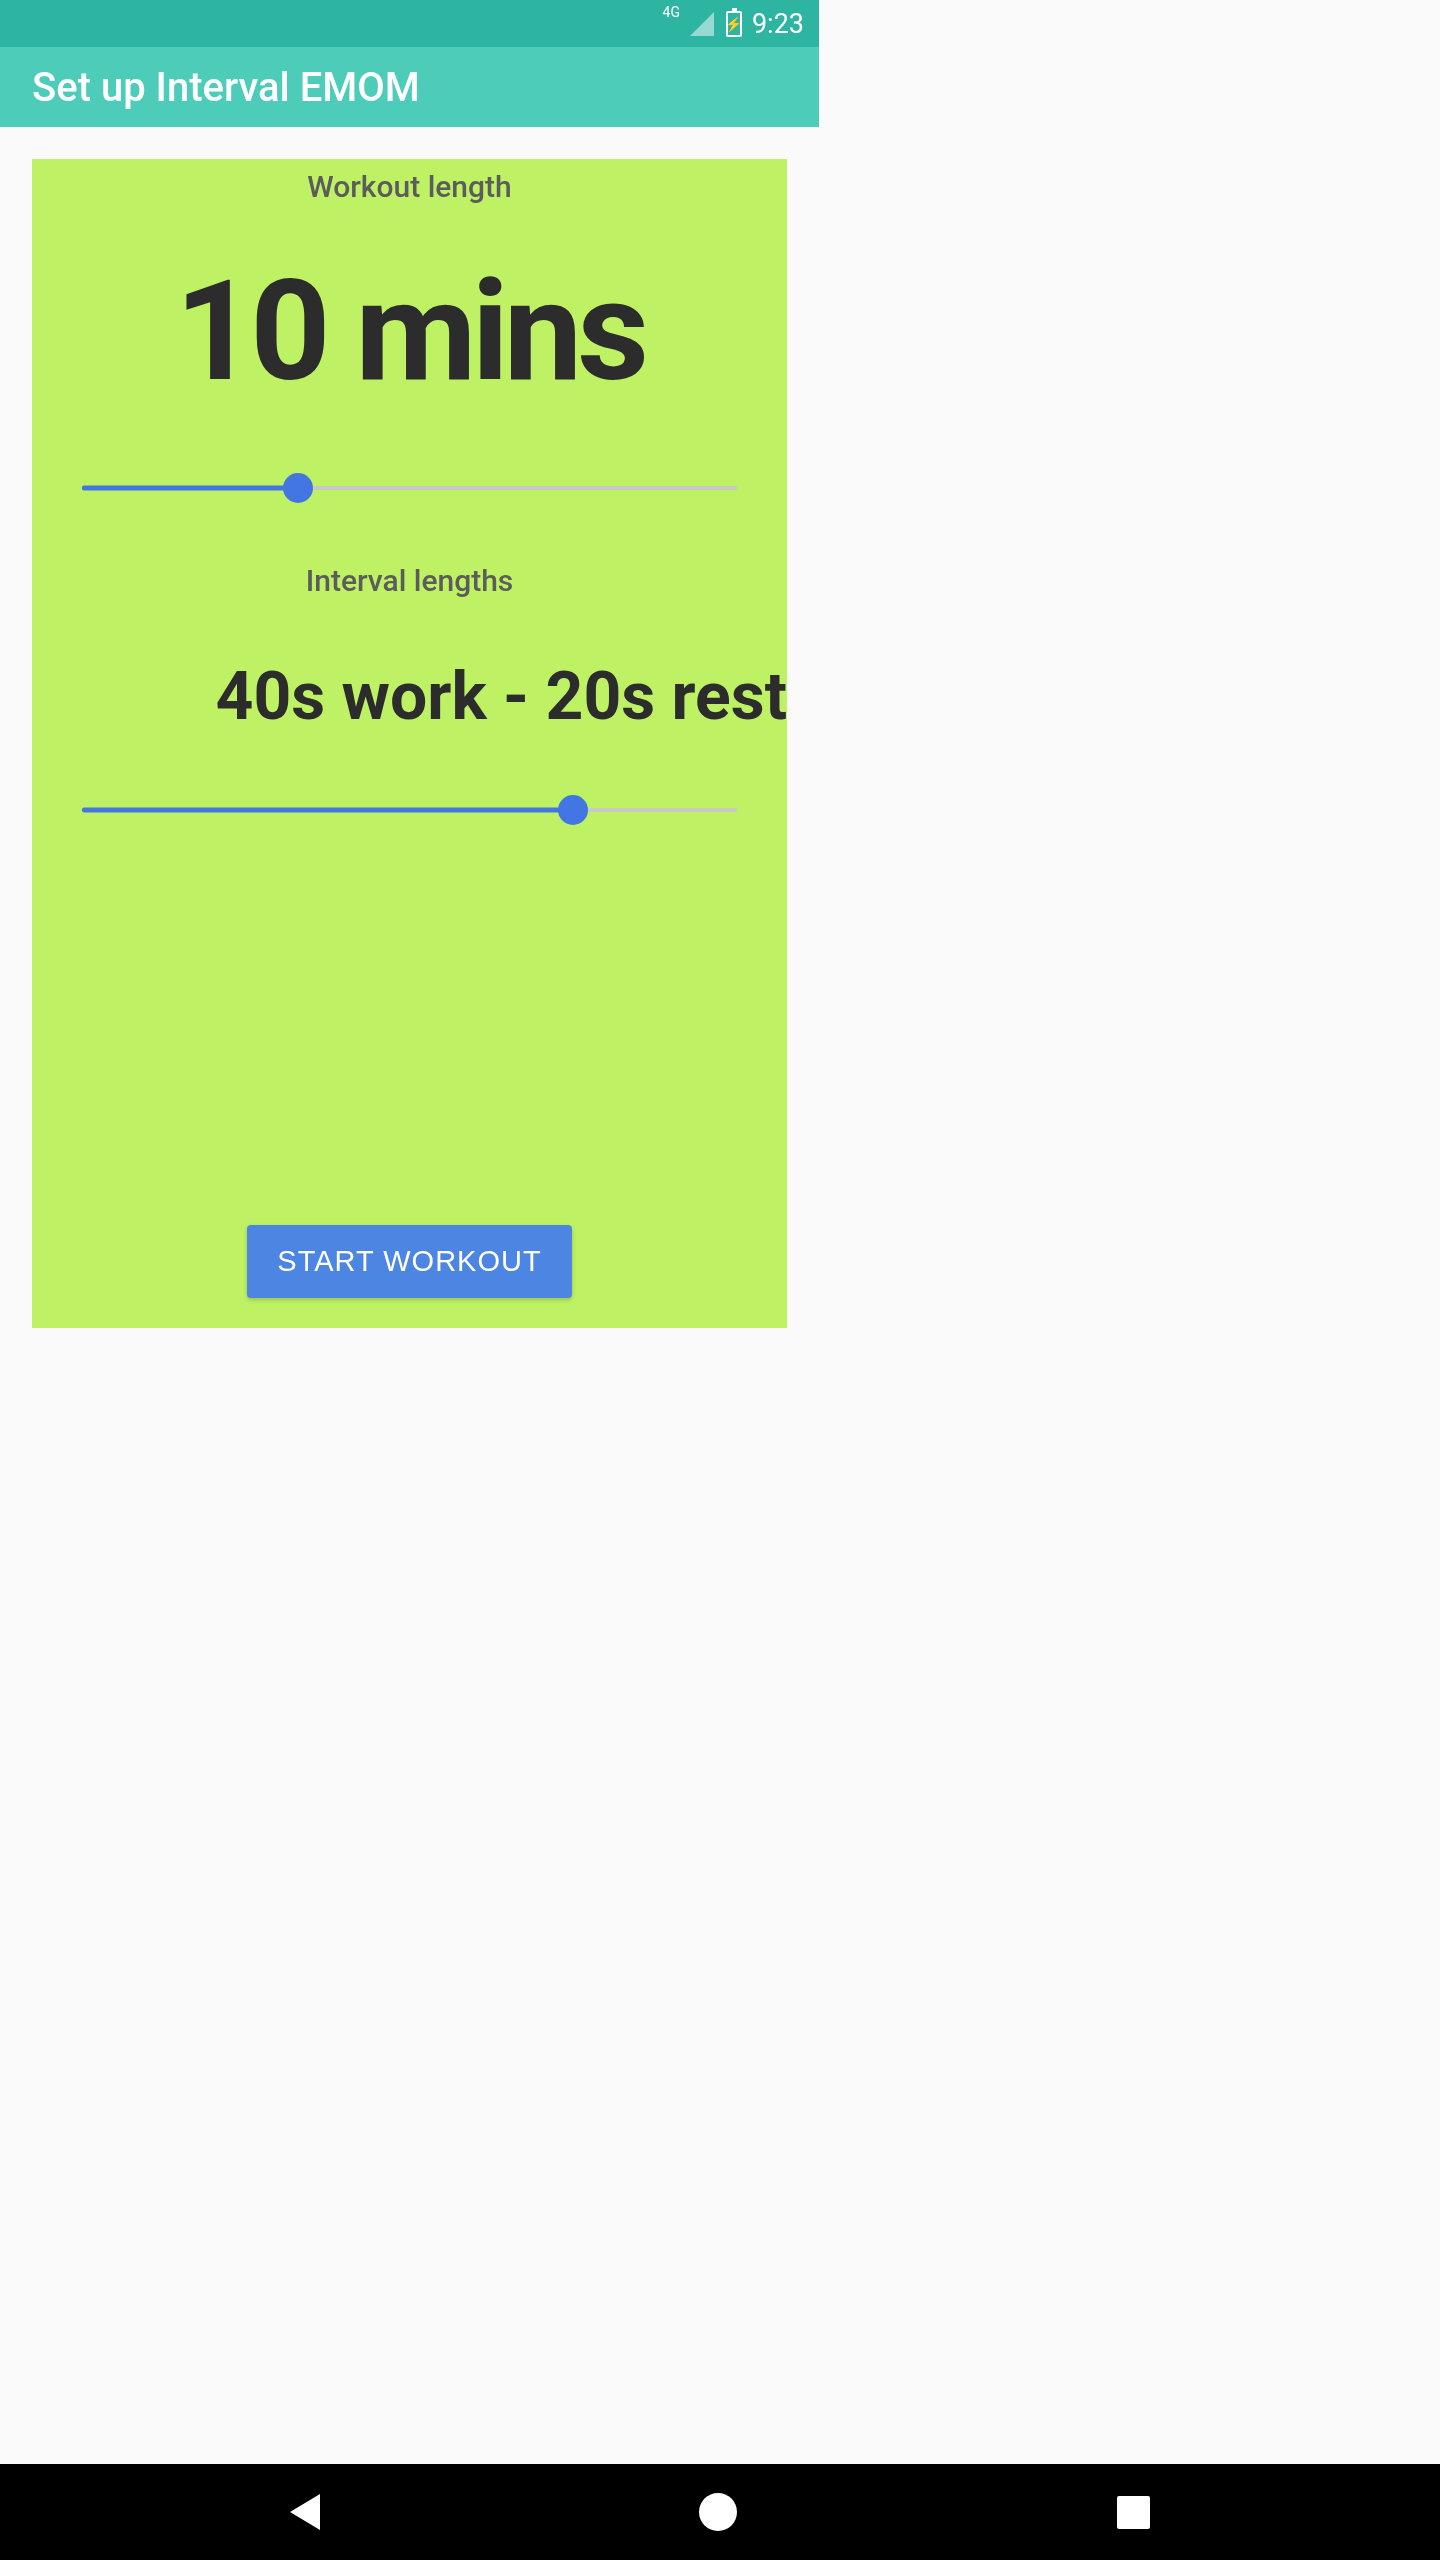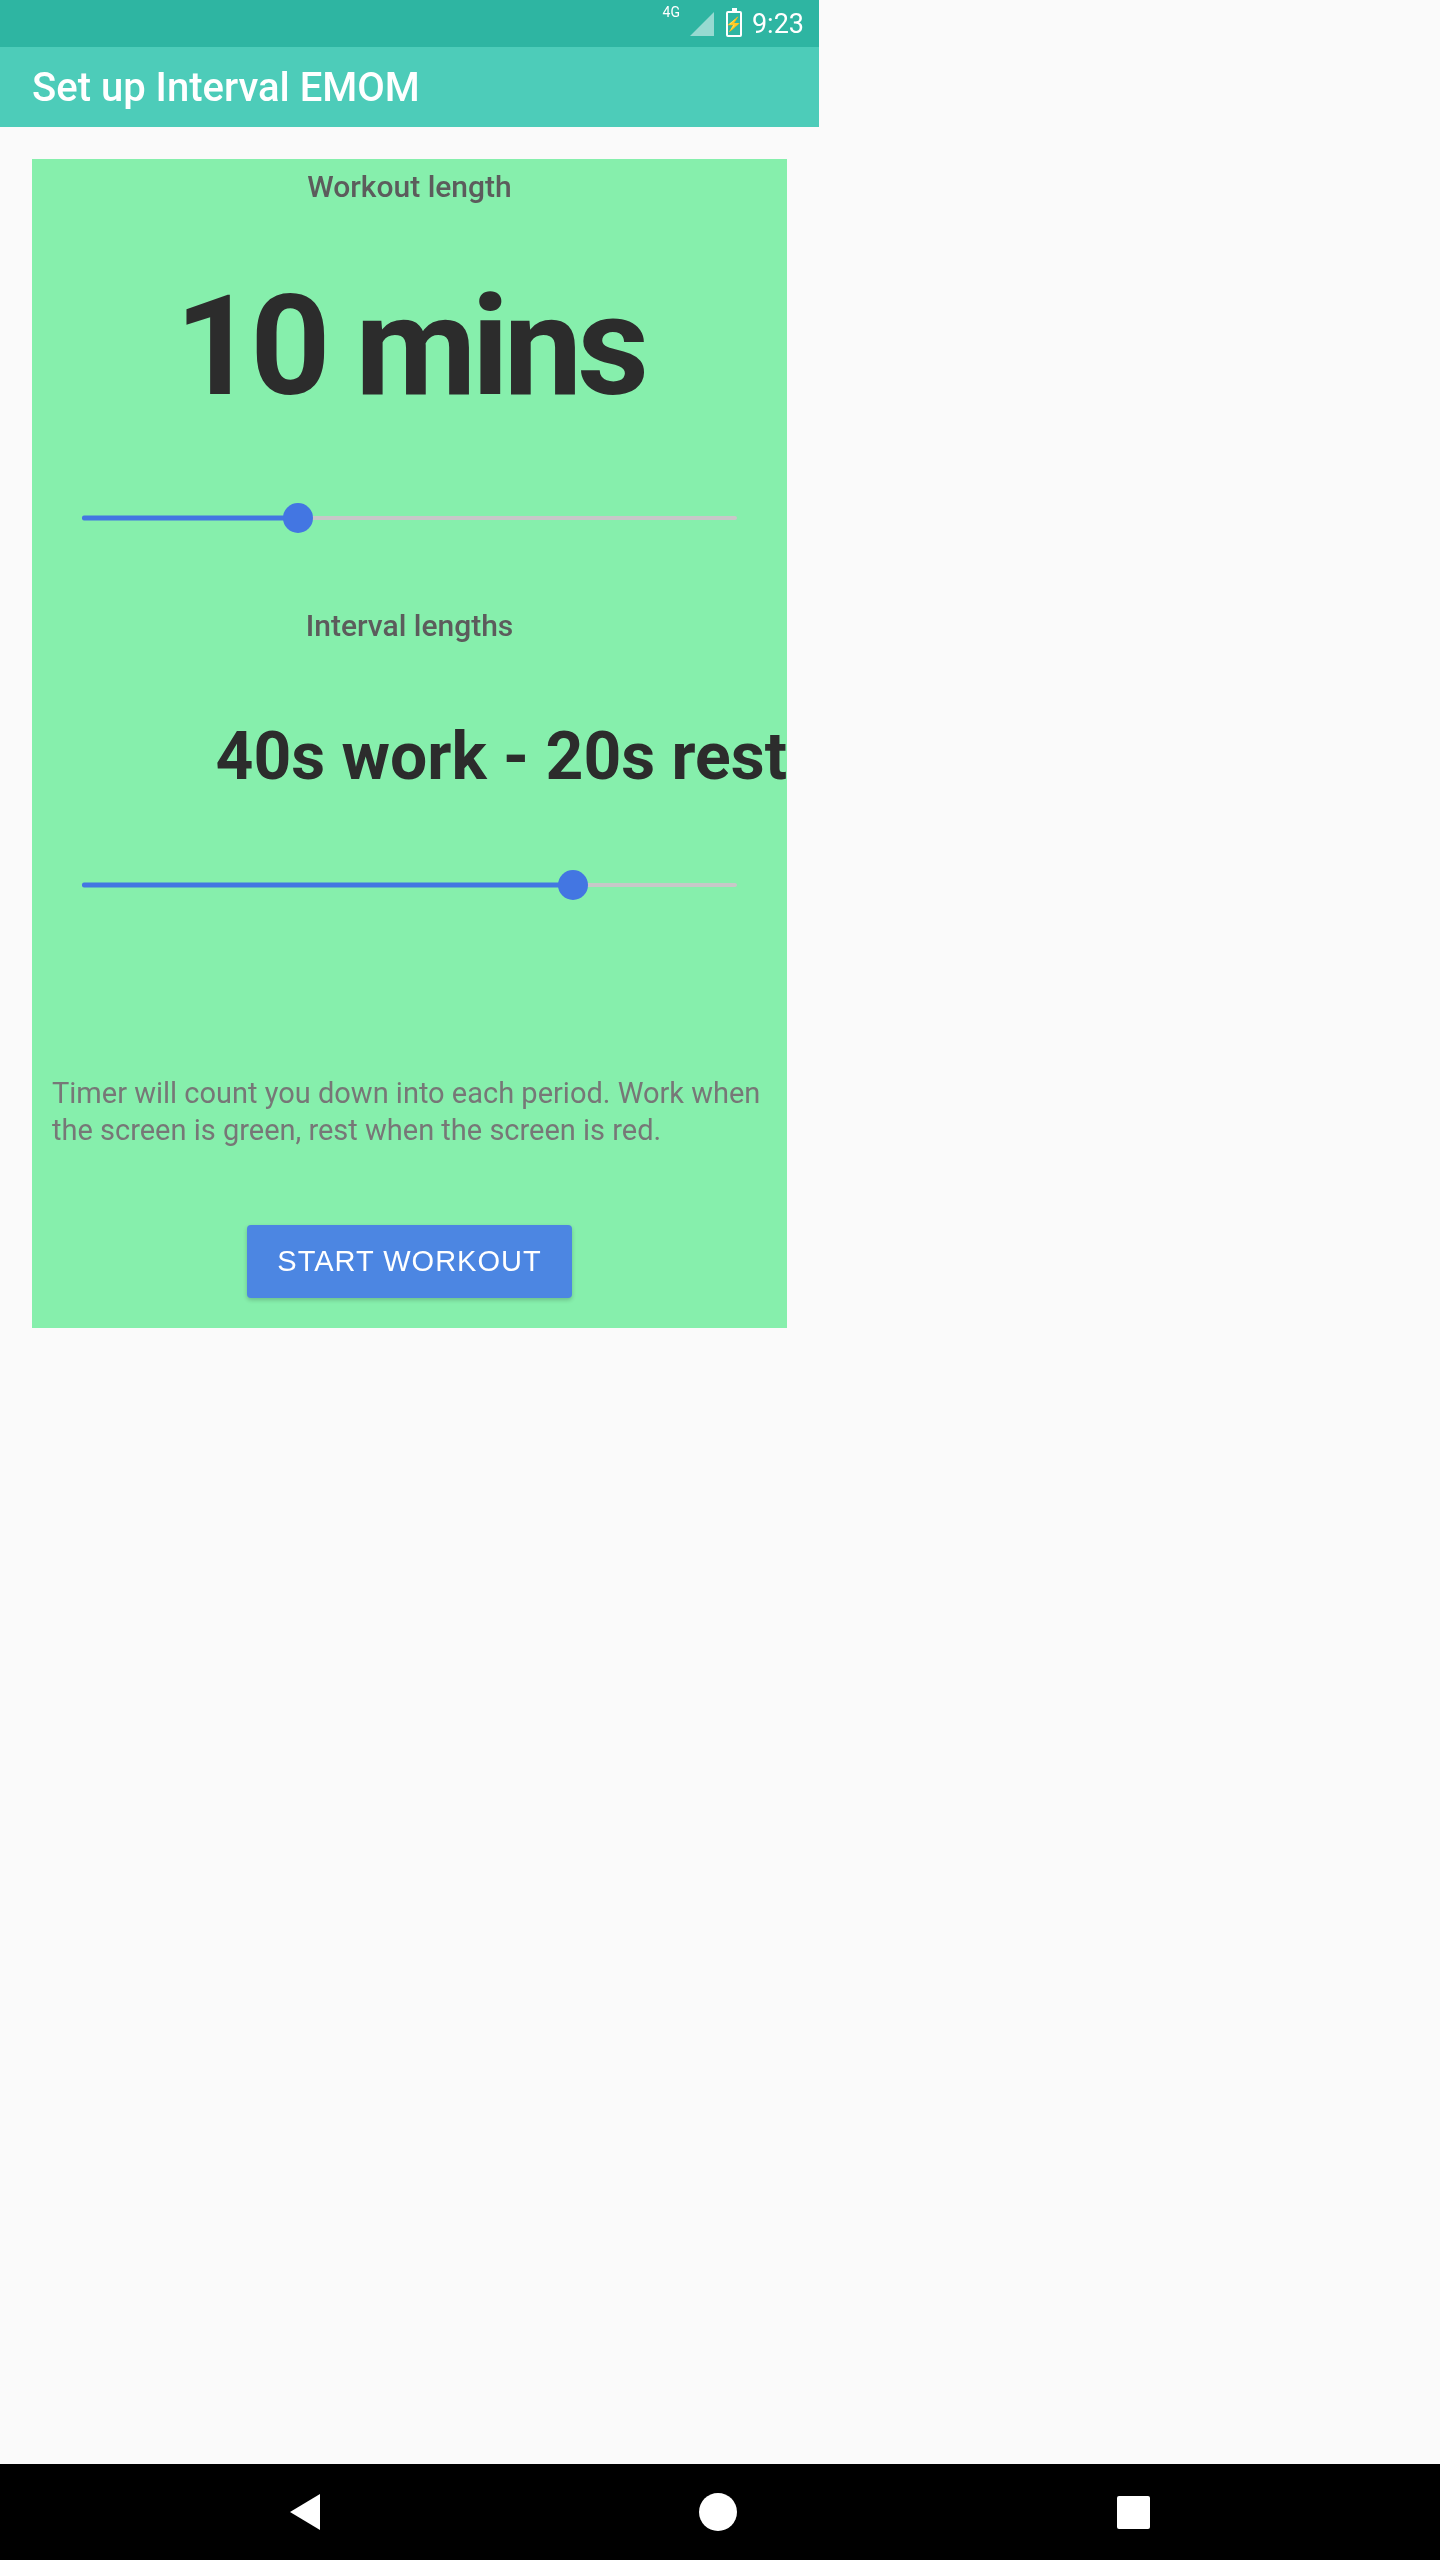--- a/index.html
+++ b/index.html
@@ -73,28 +73,27 @@
       padding-left: 32px;
     }
     
     .app-bar-title {
       color: white;
       font-size: 40px;
       font-weight: 500;
     }
     
     .content-card {
-      background: #86efac;
+      background: #bef264;
       margin: 32px;
       margin-top: 32px;
       padding: 0;
       height: calc(100% - 47px - 112px - 96px - 32px);
       display: flex;
       flex-direction: column;
-      gap: 15px;
     }
     
     .section-label {
       color: #5c5c5c;
       font-size: 30px;
       font-weight: 500;
       text-align: center;
       margin-top: 10px;
     }
     
@@ -249,21 +248,20 @@
   <div class="slider-container">
     <div class="slider">
       <div class="slider-track"></div>
       <div class="slider-fill" style="width:75%"></div>
       <div class="slider-thumb" style="left:75%"></div>
     </div>
   </div>
 
   <div class="spacer"></div>
 
-  <div class="description">Timer will count you down into each period. Work when the screen is green, rest when the screen is red.</div>
 
   <button class="start-button">START WORKOUT</button>
 </div>
 
 <div class="nav-bar">
   <div class="nav-back"></div>
   <div class="nav-home"></div>
   <div class="nav-recent"></div>
 </div>
 

